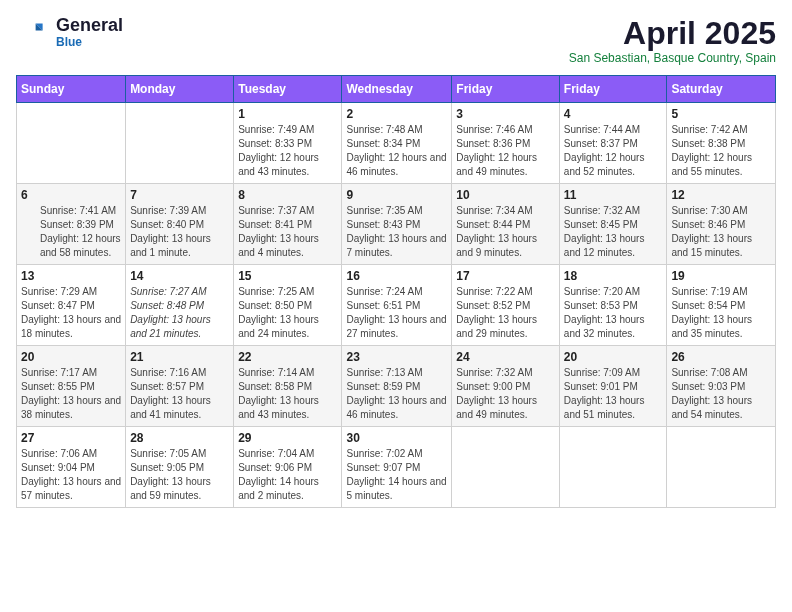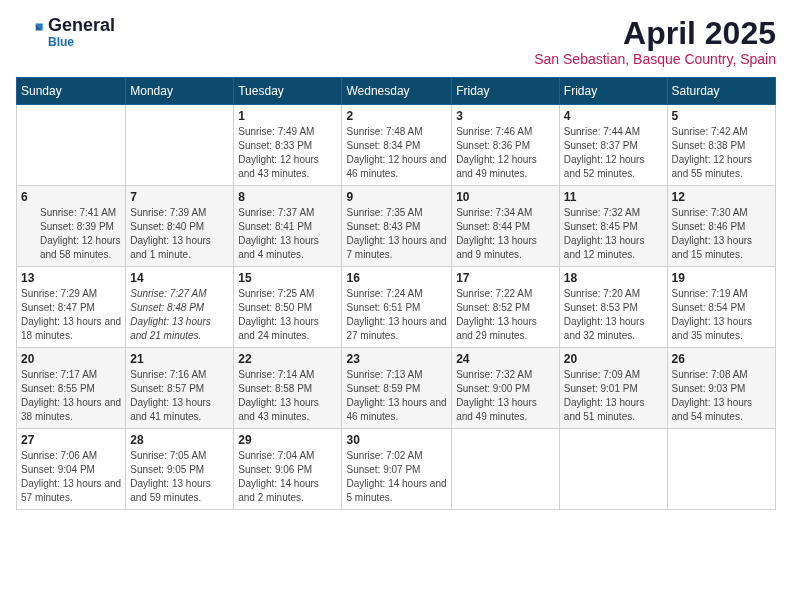--- a/index.html
+++ b/index.html
@@ -12,21 +12,21 @@
     }
     .header {
       display: flex;
       justify-content: space-between;
       align-items: flex-start;
       margin-bottom: 10px;
     }
     .logo {
       display: flex;
       align-items: center;
-      gap: 4px;
+      gap: 12px;
     }
     .logo-text {
       display: flex;
       flex-direction: column;
       line-height: 1.1;
     }
     .logo-general {
       font-size: 18px;
       font-weight: bold;
       color: #1a1a2e;
@@ -43,35 +43,35 @@
     .title-area {
       text-align: right;
     }
     .month-title {
       font-size: 32px;
       font-weight: bold;
       color: #1a1a2e;
       line-height: 1.1;
     }
     .location-title {
-      font-size: 14px;
-      color: #be185d;
+      font-size: 12px;
+      color: #15803d;
     }
     table {
       width: 100%;
       border-collapse: collapse;
       font-size: 11px;
     }
     thead th {
-      background-color: #0c4a6e;
+      background-color: #8b5cf6;
       color: white;
       padding: 6px 4px;
       text-align: left;
       font-size: 12px;
-      font-weight: normal;
+      font-weight: bold;
       border: 1px solid #1a5fa0;
     }
     td {
       border: 1px solid #d0d0d0;
       padding: 4px;
       vertical-align: top;
       width: 113px;
       min-height: 70px;
       background: #fff;
     }

